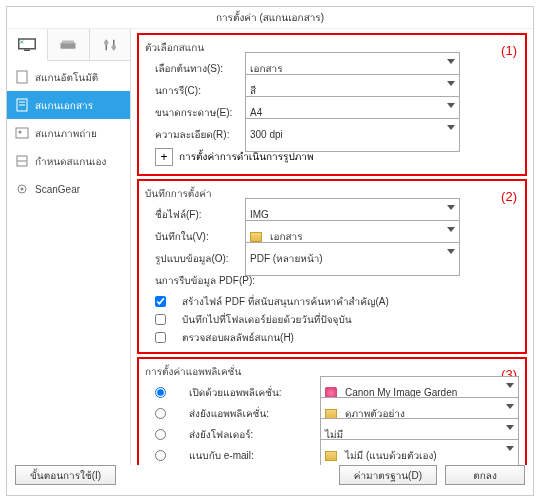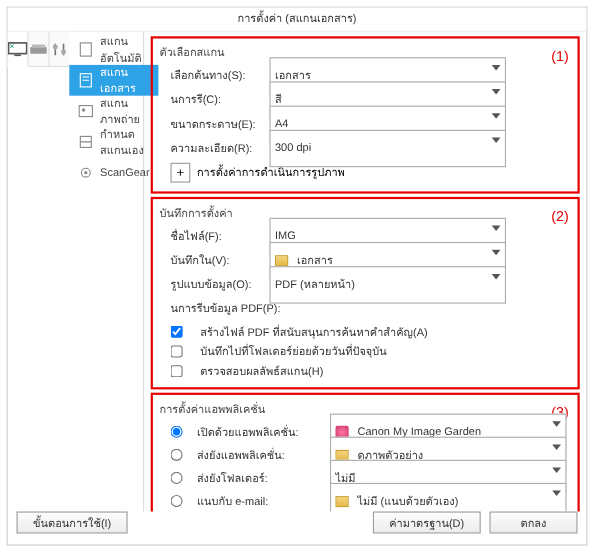--- a/index.html
+++ b/index.html
@@ -1,20 +1,20 @@
 <!DOCTYPE html>
 <html><head>
 <meta charset="utf-8">
 <style>
 *{box-sizing:border-box;margin:0;padding:0;font-family:"Segoe UI",Tahoma,sans-serif;font-size:10px}
 body{background:#fff;width:540px;height:502px;position:relative;overflow:hidden}
 .outer{position:absolute;left:6px;top:6px;right:6px;bottom:6px;border:1px solid #ccc;background:#fff}
 .titlebar{height:22px;background:#fff;border-bottom:1px solid #eee;text-align:center;line-height:22px;color:#333}
 .content{position:absolute;top:22px;left:0;right:0;bottom:30px;display:flex}
-.sidebar{width:124px;border-right:1px solid #ddd;display:flex;}
+.sidebar{width:124px;border-right:1px solid #ddd;display:flex;flex-direction:column}
 .tool-tabs{height:32px;display:flex;border-bottom:1px solid #ddd;background:#fafafa}
 .tool-tab{flex:1;display:flex;align-items:center;justify-content:center;border-right:1px solid #ddd;cursor:pointer}
 .tool-tab.active{background:#fff;border-bottom:1px solid #fff;margin-bottom:-1px}
 .tool-tab:last-child{border-right:none}
 .tool-tab svg{width:18px;height:14px}
 .nav{padding-top:2px}
 .nav-item{height:28px;display:flex;align-items:center;padding:0 8px;gap:6px;cursor:pointer;color:#444}
 .nav-item.selected{background:#2ea2e6;color:#fff}
 .nav-item svg{width:14px;height:14px;flex-shrink:0}
 .main{flex:1;position:relative;padding:4px 6px 4px 6px;overflow:hidden}
@@ -26,21 +26,21 @@
 .row-label.wide{width:112px}
 .row-field{flex:1;max-width:215px}
 .sel{width:100%;height:34px;border:1px solid #aaa;background:#fff;padding:0 30px 0 4px;position:relative;cursor:pointer;display:flex;align-items:center;gap:4px;color:#333}
 .sel::after{content:"";position:absolute;right:4px;top:6px;border-left:4px solid transparent;border-right:4px solid transparent;border-top:5px solid #555}
 .sel.icon-folder::before,.folder-ico{content:"";width:12px;height:10px;background:linear-gradient(#f4d47a,#e6b94a);border:1px solid #c9a030;display:inline-block;flex-shrink:0}
 .folder-ico{margin-right:4px}
 .app-ico{width:12px;height:12px;background:radial-gradient(circle,#f7a,#c36);border-radius:2px;display:inline-block;flex-shrink:0;margin-right:4px}
 .plusbox{width:18px;height:18px;border:1px solid #999;display:flex;align-items:center;justify-content:center;font-size:12px;cursor:pointer;margin-right:6px}
 .chk{display:flex;align-items:center;gap:16px;padding-left:10px;height:18px;color:#333}
 .chk input{width:11px;height:11px}
-.rad{display:flex;align-items:center;gap:13px;padding-left:10px;height:21px;color:#333}
+.rad{display:flex;align-items:center;gap:23px;padding-left:10px;height:21px;color:#333}
 .rad input{width:11px;height:11px}
 .rad .row-field{max-width:215px}
 .btn{height:20px;padding:0 14px;border:1px solid #999;background:linear-gradient(#fdfdfd,#ececec);cursor:pointer;display:inline-flex;align-items:center;color:#333}
 .footer{position:absolute;left:0;right:0;bottom:0;height:30px;display:flex;align-items:flex-start;padding:0 8px;gap:8px}
 .footer .spacer{flex:1}
 </style>
 </head>
 <body>
 
 <div class="outer">

